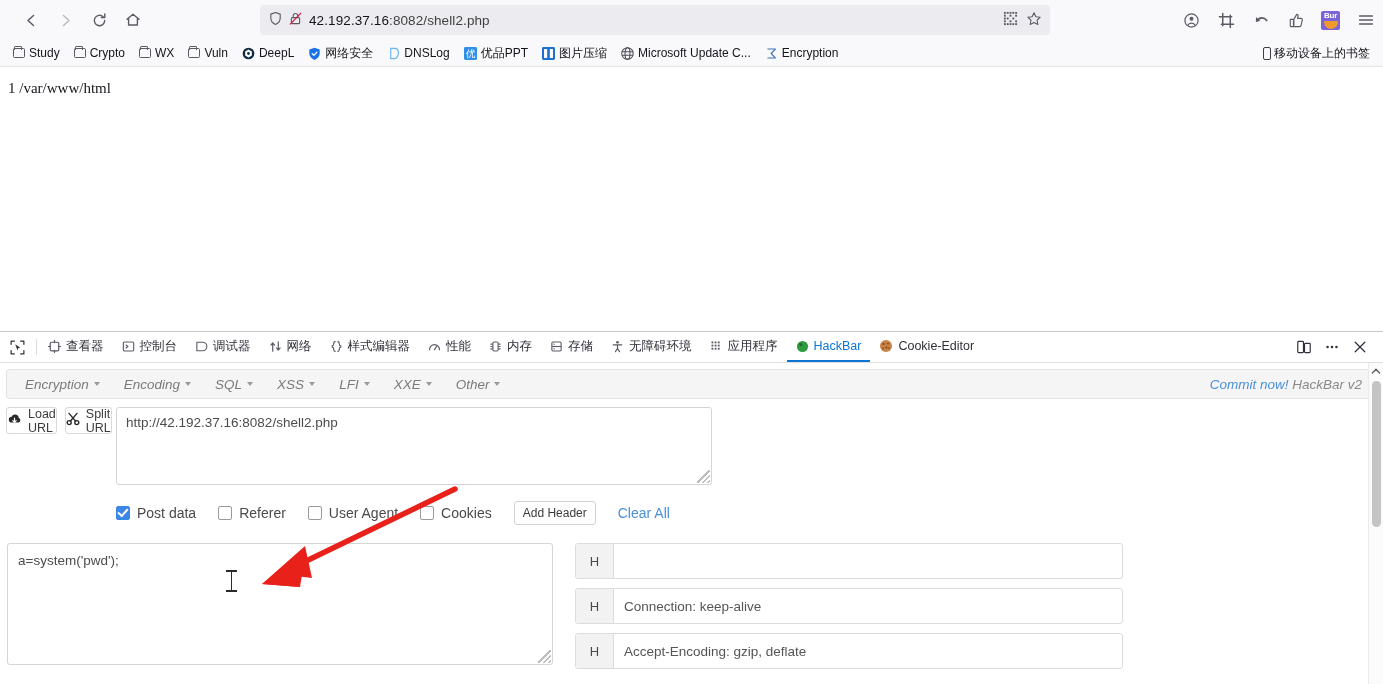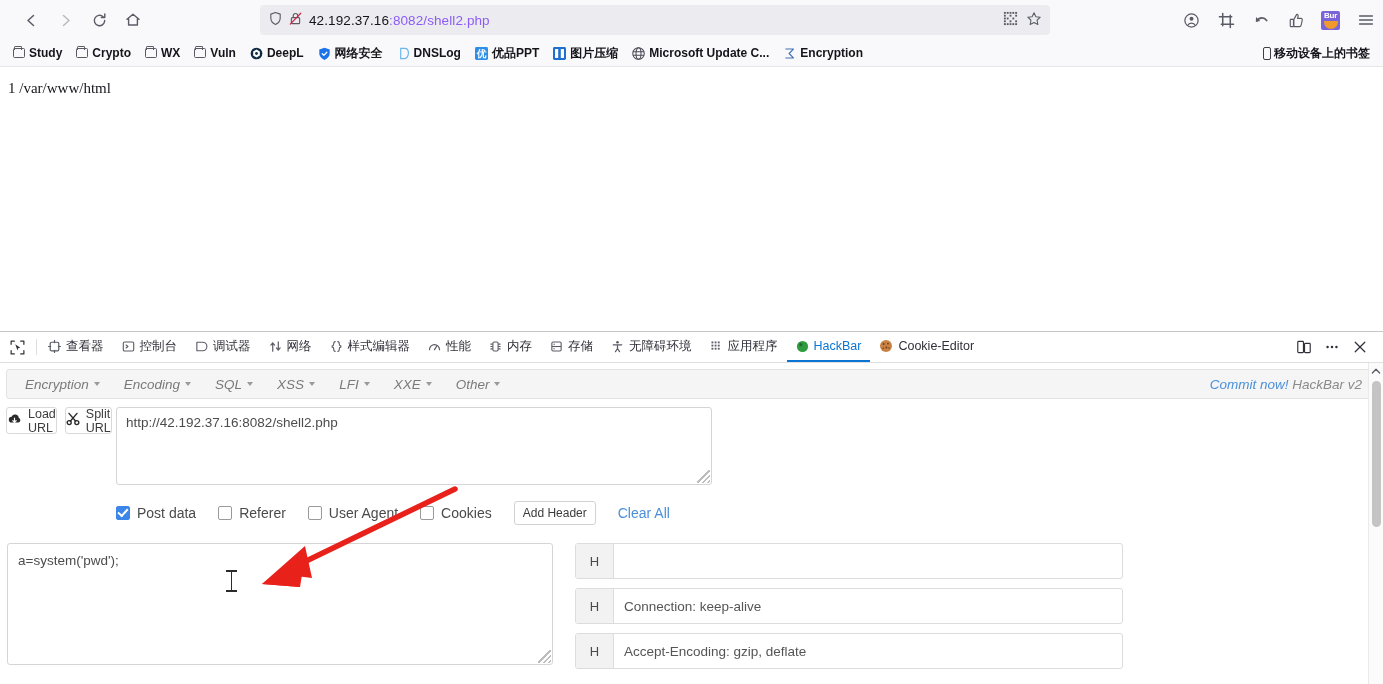--- a/index.html
+++ b/index.html
@@ -29,21 +29,21 @@
 
   #urlbar-wrap { flex:1; display:flex; justify-content:center; padding:0 6px; }
   #urlbar {
     width:790px; height:30px; background:#ececf0; border-radius:4px;
     display:flex; align-items:center; padding:0 8px; gap:6px;
     font-size:13.5px;
   }
   #urlbar-icons { display:flex; align-items:center; gap:5px; flex:0 0 auto; }
   #url-text { flex:1; white-space:nowrap; overflow:hidden; letter-spacing:0.1px; }
   #url-text .host { color:#15141a; }
-  #url-text .rest { color:#8b5cf6; }
+  #url-text .rest { color:#404040; }
   #urlbar-right { display:flex; align-items:center; gap:8px; flex:0 0 auto; color:#5b5b66; }
 
   #toolbar-right { display:flex; align-items:center; gap:3px; flex:0 0 auto; }
 
   .burp-badge {
     width:19px; height:19px; border-radius:2px; background:#7a64d8;
     display:flex; flex-direction:column; align-items:center; overflow:hidden;
     position:relative;
   }
   .burp-badge .bur-txt {
@@ -56,21 +56,21 @@
   }
 
   
   #bookmarks-bar {
     height:27px; display:flex; align-items:center;
     padding:0 7px; gap:2px; font-size:12px; color:#15141a;
     border-bottom:1px solid #e6e6e9;
   }
   .bm {
     display:flex; align-items:center; gap:4px;
-    padding:2px 6px; border-radius:4px; white-space:nowrap;font-weight:bold;
+    padding:2px 6px; border-radius:4px; white-space:nowrap;
   }
   .bm-folder {
     width:12px; height:10px; border:1.3px solid #5b5b66; border-radius:1.5px;
     position:relative; flex:0 0 auto;
   }
   .bm-folder:before {
     content:""; position:absolute; left:0px; top:-3.3px; width:6px; height:3px;
     border:1.3px solid #5b5b66; border-bottom:none; border-radius:1.5px 1.5px 0 0;
   }
   .fav { width:13px; height:13px; flex:0 0 auto; display:block; }

